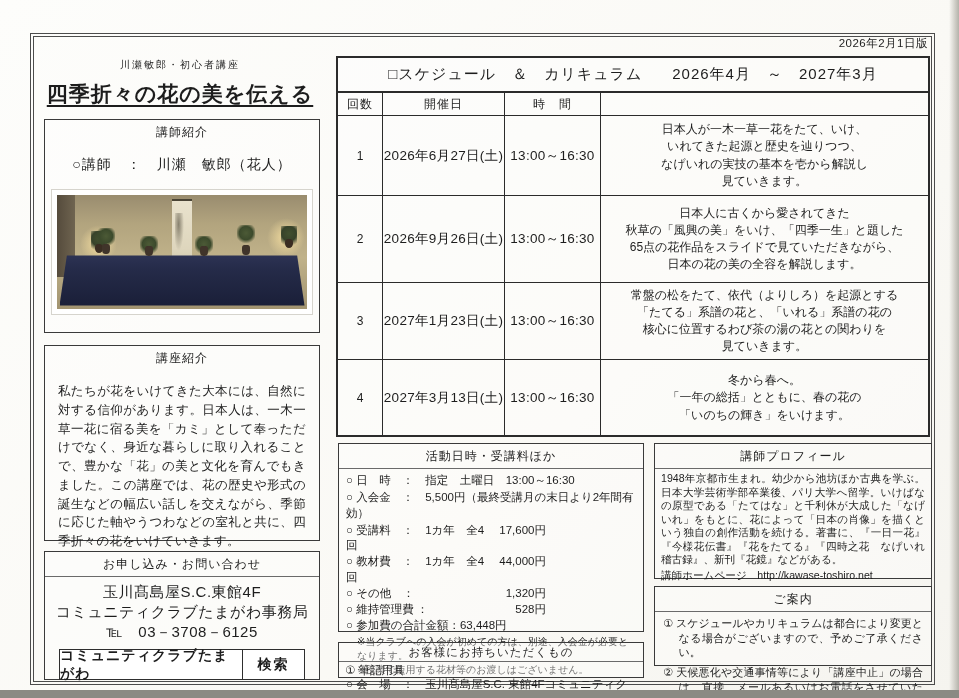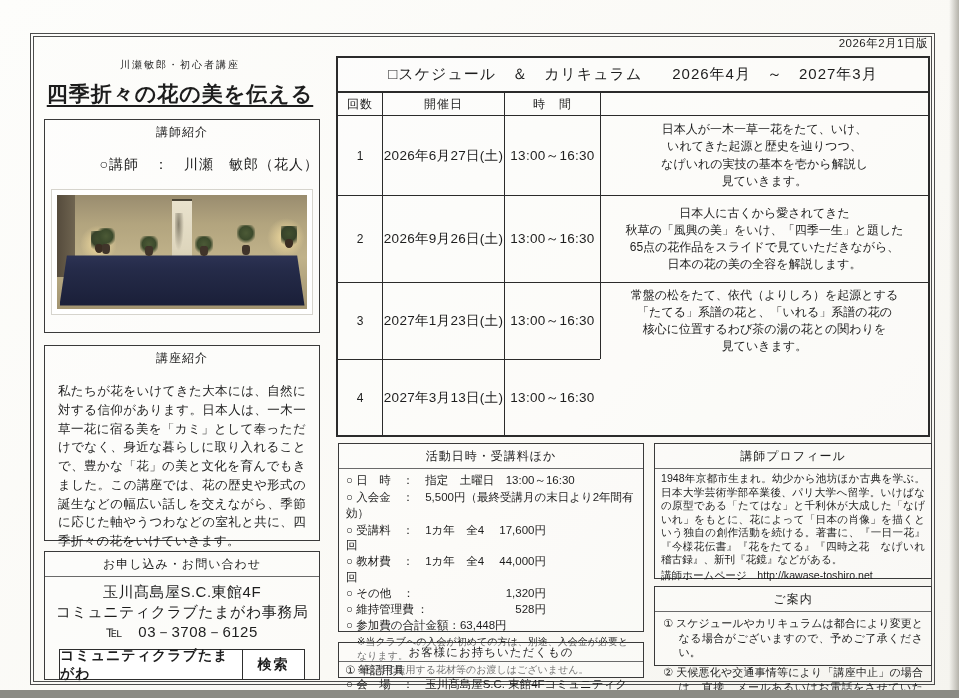--- a/index.html
+++ b/index.html
@@ -25,21 +25,21 @@
   .box-header.rule { border-bottom:1px solid #6a6a6a; }
 
   
   .course-tag { left:40px; top:58px; width:280px; text-align:center; font-size:10px;
     letter-spacing:2px; font-family:"Liberation Serif","DejaVu Serif",serif; }
   .page-title { left:38px; top:80px; width:284px; text-align:center; font-size:21px; font-weight:bold;
     letter-spacing:1px; font-family:"Liberation Serif","DejaVu Serif",serif;
     text-decoration:underline; text-underline-offset:4px; text-decoration-thickness:1.5px; }
 
   .instructor-box { left:44px; top:119px; width:276px; height:214px; }
-  .instructor-line { text-align:right; font-size:14px; margin-top:12px; letter-spacing:1px; }
+  .instructor-line { text-align:center; font-size:14px; margin-top:12px; letter-spacing:1px; }
 
   .photo { width:260px; margin:16px auto 0; background:#ffffff; padding:5px;
     box-shadow:0 0 0 1px #d6d4cd; }
   .scene { position:relative; height:114px; overflow:hidden;
     background:linear-gradient(180deg,#998c6f 0%,#b2a47e 25%,#c0b28a 55%,#a29470 100%); }
   .scene-door { position:absolute; left:0; top:0; width:7%; height:72%;
     background:linear-gradient(90deg,#554b3c,#6f6450); }
   .scene-scroll { position:absolute; left:46%; top:5%; width:8%; height:60%;
     background:linear-gradient(180deg,#e9e2cd 0%,#ded6bd 70%,#cfc7ab 100%);
     box-shadow:0 -2px 0 #4a4436; }
@@ -207,20 +207,23 @@
       <div class="r3 cell-date">2027年1月23日(土)</div>
       <div class="r3 cell-time">13:00～16:30</div>
       <div class="r3 cell-desc">常盤の松をたて、依代（よりしろ）を起源とする
 「たてる」系譜の花と、「いれる」系譜の花の
 核心に位置するわび茶の湯の花との関わりを
 見ていきます。</div>
 
       <div class="r4 cell-no">4</div>
       <div class="r4 cell-date">2027年3月13日(土)</div>
       <div class="r4 cell-time">13:00～16:30</div>
+      <div class="r4 cell-desc">冬から春へ。
+「一年の総括」とともに、春の花の
+「いのちの輝き」をいけます。</div>
     </div>
   </div>
 
   <div class="box fees-box">
     <div class="box-header rule">活動日時・受講料ほか</div>
     <div class="fees-body">
       <div class="fee-line">○ 日　時　：　指定　土曜日　13:00～16:30</div>
       <div class="fee-line">○ 入会金　：　5,500円（最終受講月の末日より2年間有効）</div>
       <div class="fee-row">
         <span>○ 受講料　：　1カ年　全4回</span>

